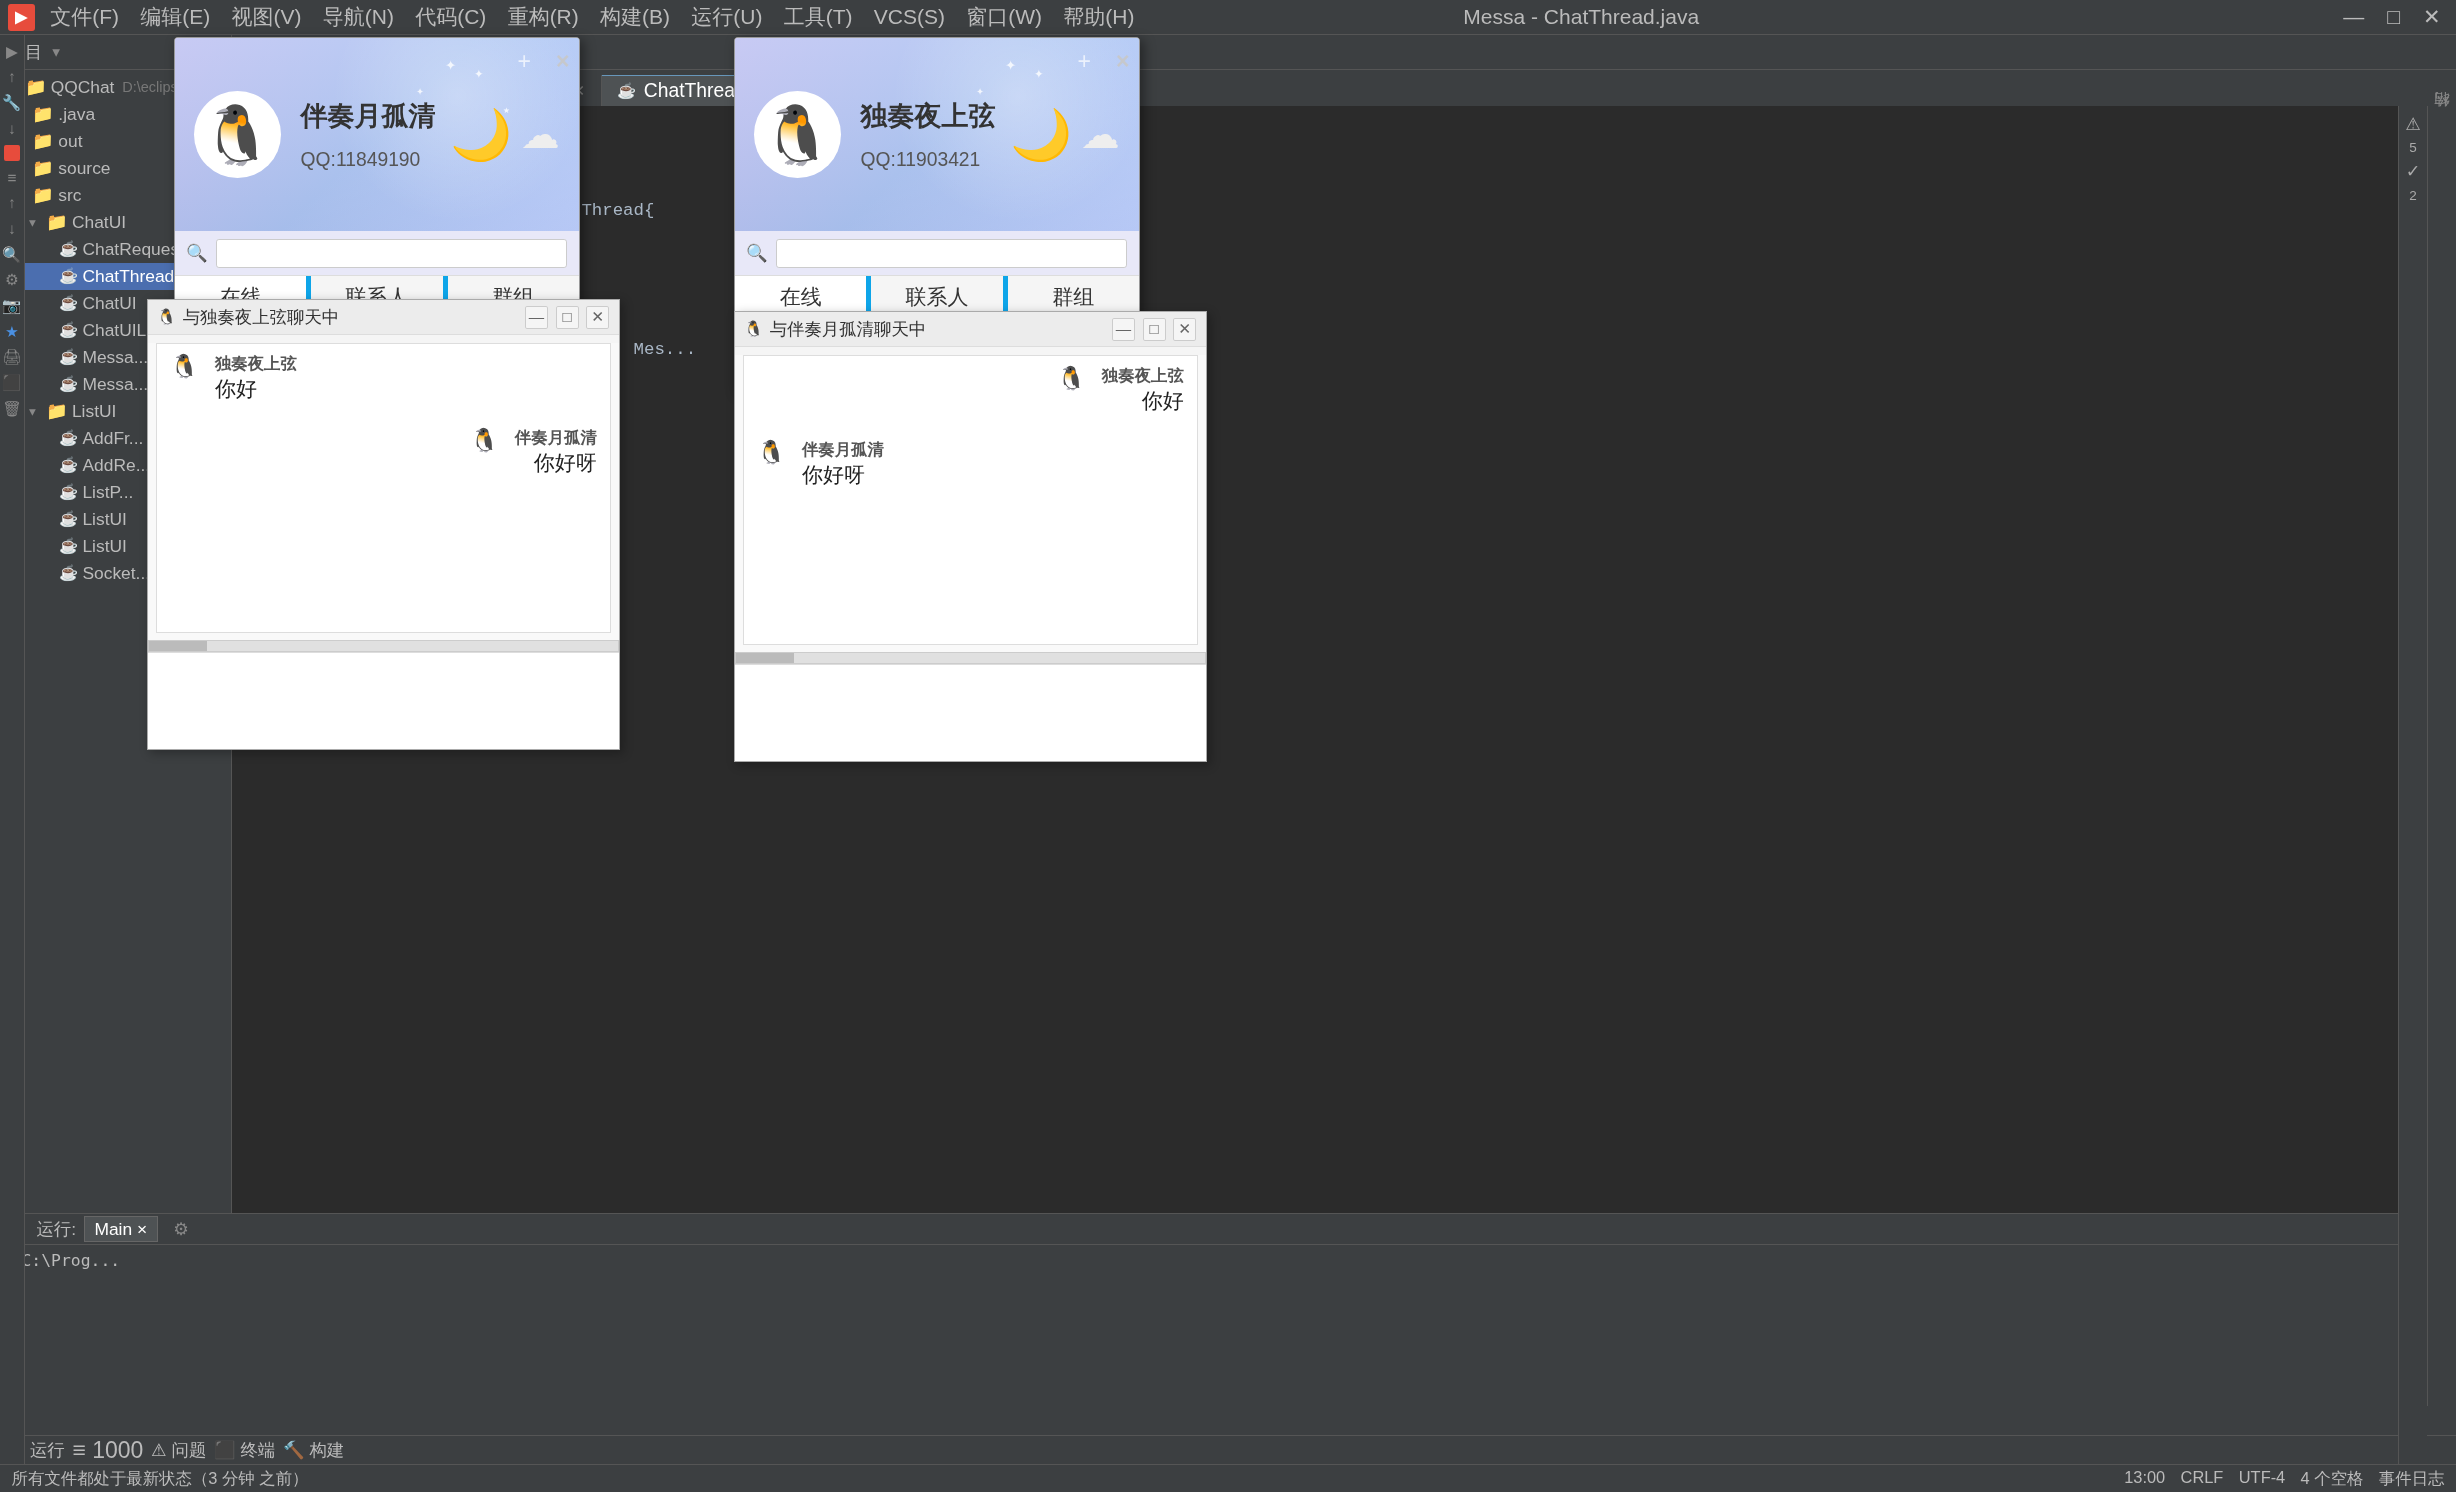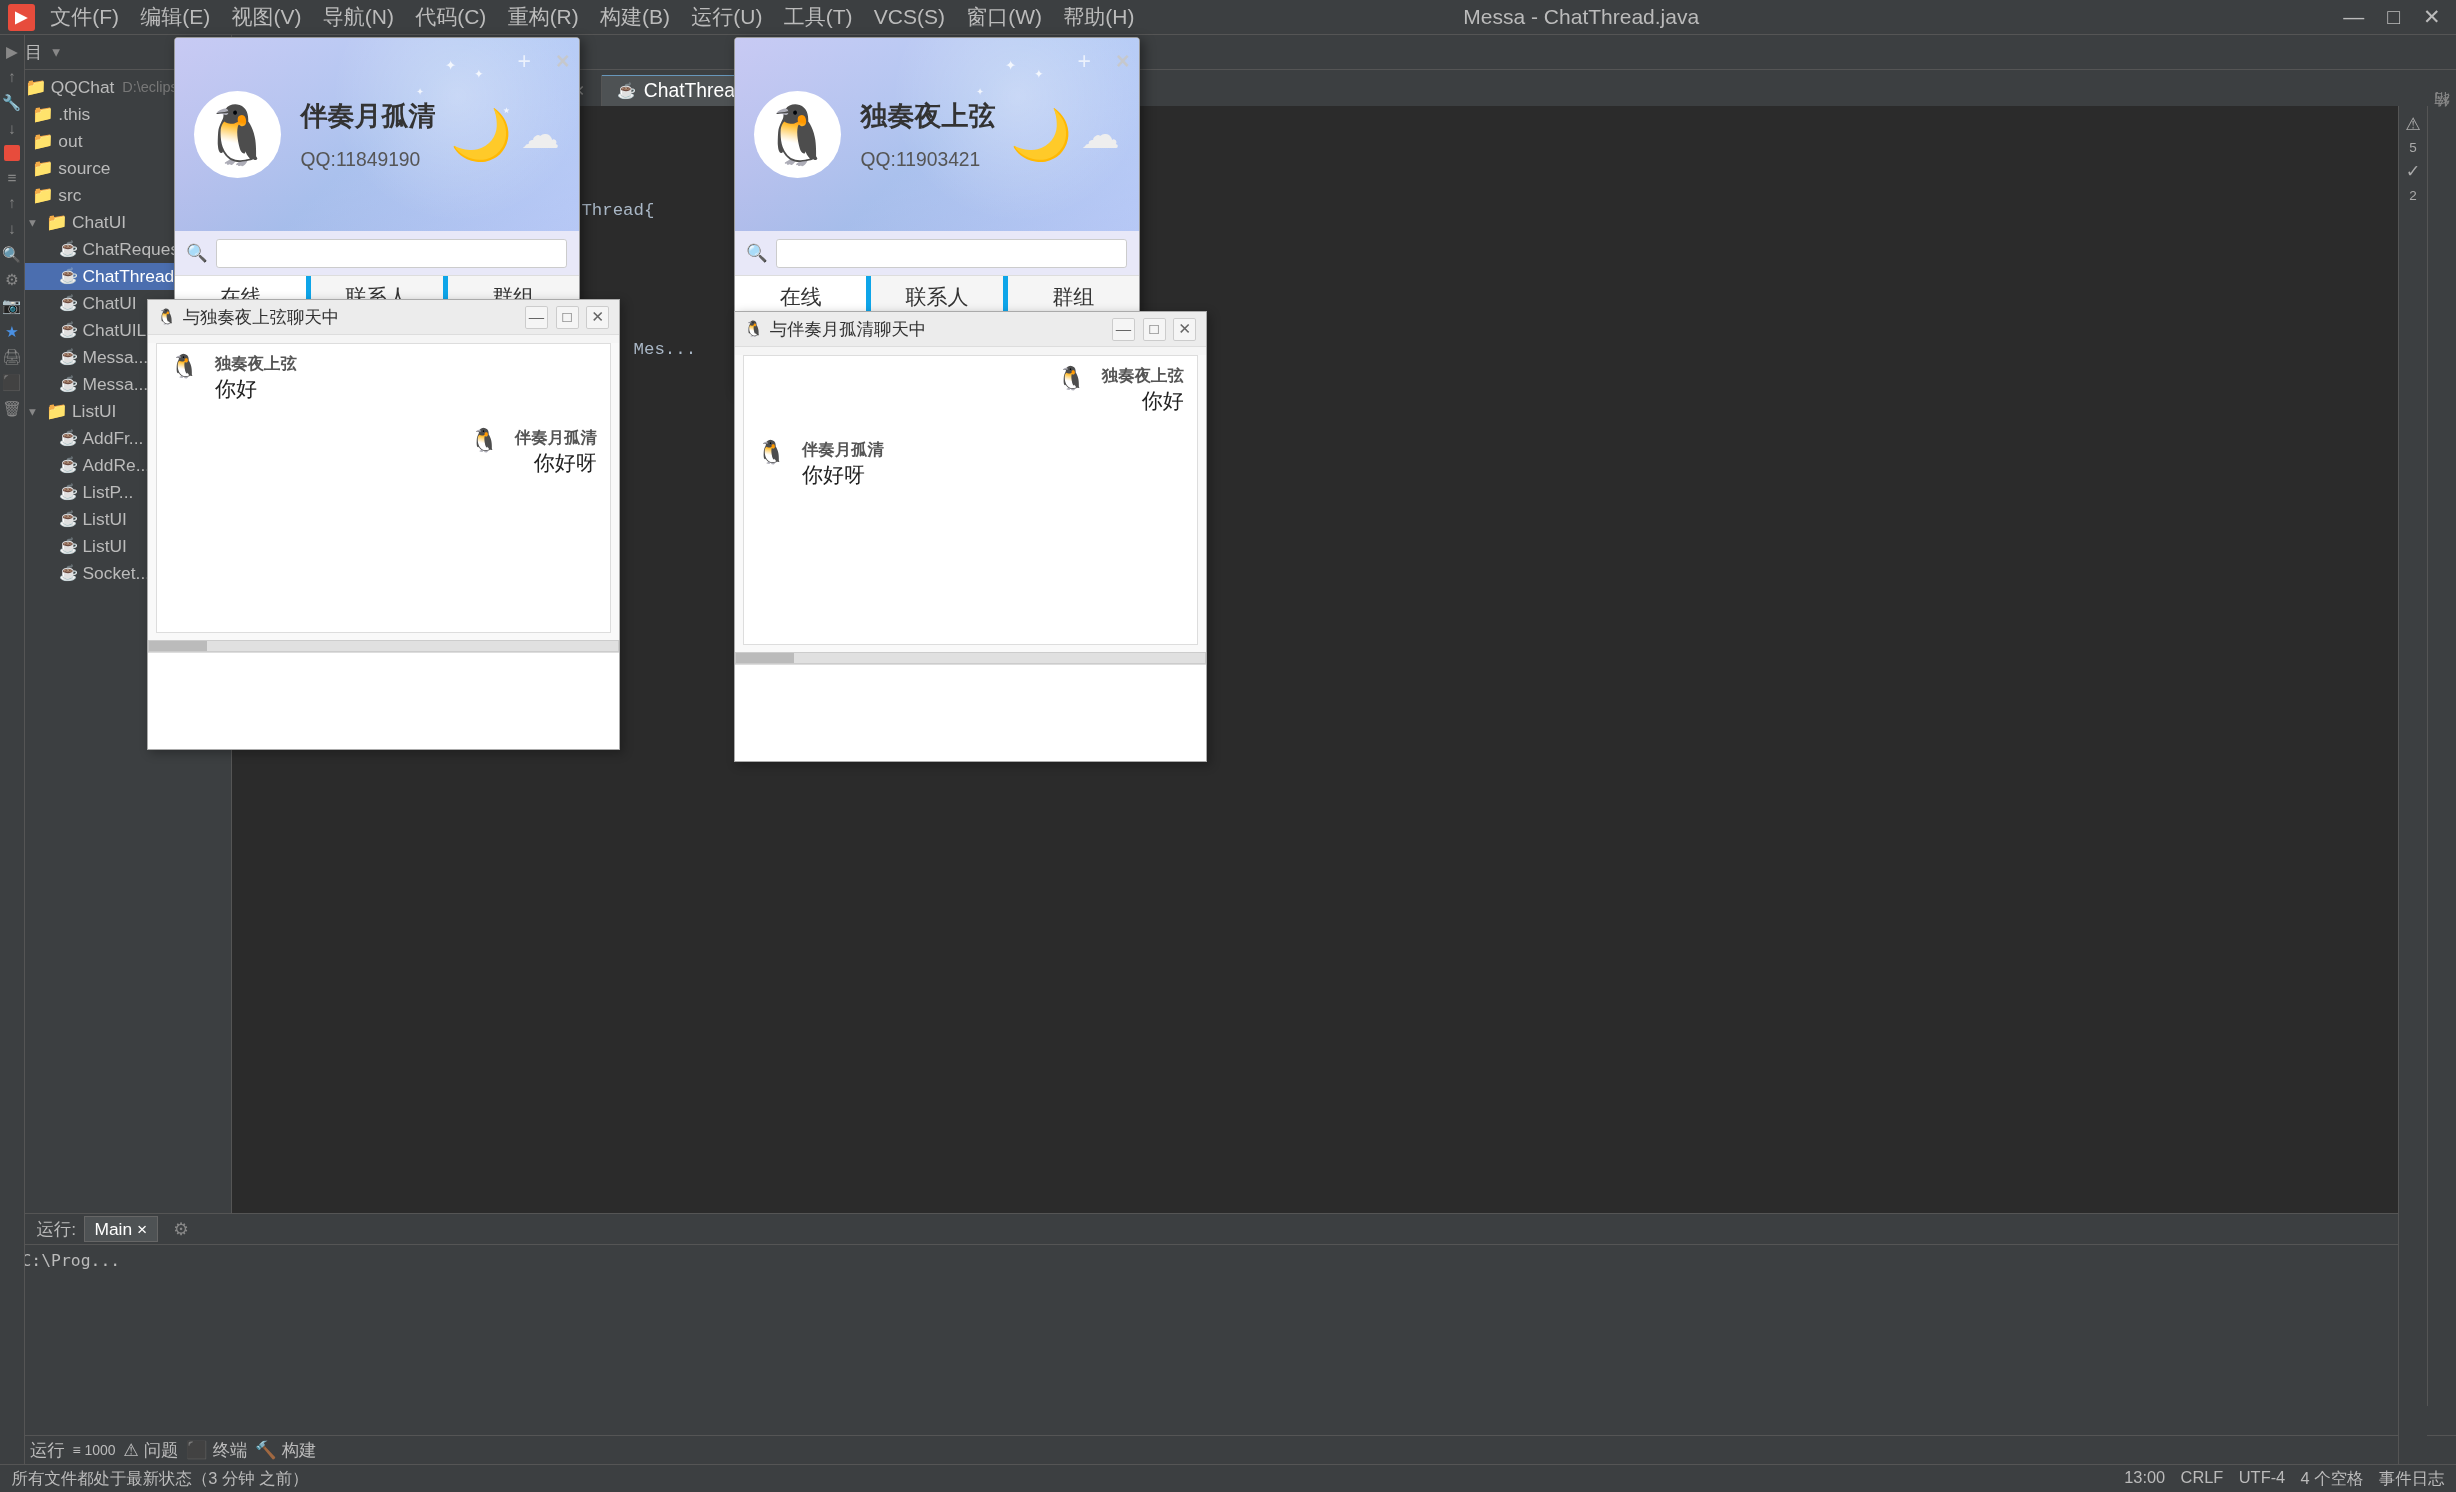--- a/index.html
+++ b/index.html
@@ -588,21 +588,21 @@
   <div class="sidebar-content">
     <div class="tree-item">
       <span class="tree-arrow">▾</span>
       <span>📁</span>
       <span>QQChat</span>
       <span style="color:#777;font-size:14.5px;margin-left:3.9px;">D:\eclipse-wo...</span>
     </div>
     <div class="tree-item indent1">
       <span class="tree-arrow">▸</span>
       <span>📁</span>
-      <span>.this</span>
+      <span>.java</span>
     </div>
     <div class="tree-item indent1">
       <span class="tree-arrow">▸</span>
       <span>📁</span>
       <span>out</span>
     </div>
     <div class="tree-item indent1">
       <span class="tree-arrow">▸</span>
       <span>📁</span>
       <span>source</span>
@@ -727,21 +727,21 @@
     <span style="background:#4e5254;color:#fff;padding:1.9px 9.7px;font-size:17.4px;border:1px solid #666;">Main ×</span>
     <span style="color:#888;font-size:17.4px;margin-left:7.7px;">⚙</span>
   </div>
   <div class="bottom-content">
     <span>"C:\Prog...</span>
   </div>
 </div>
 
 <div class="run-bar">
   <span style="font-size:17.4px;cursor:pointer;">▶ 运行</span>
-  <span style="font-size:14px;">≡ 1000</span>
+  <span style="font-size:23px;">≡ 1000</span>
   <span style="font-size:17.4px;">⚠ 问题</span>
   <span style="font-size:17.4px;">⬛ 终端</span>
   <span style="font-size:17.4px;">🔨 构建</span>
 </div>
 
 <div class="status-bar">
   <span>所有文件都处于最新状态（3 分钟 之前）</span>
   <div class="status-right">
     <span>13:00</span>
     <span>CRLF</span>

